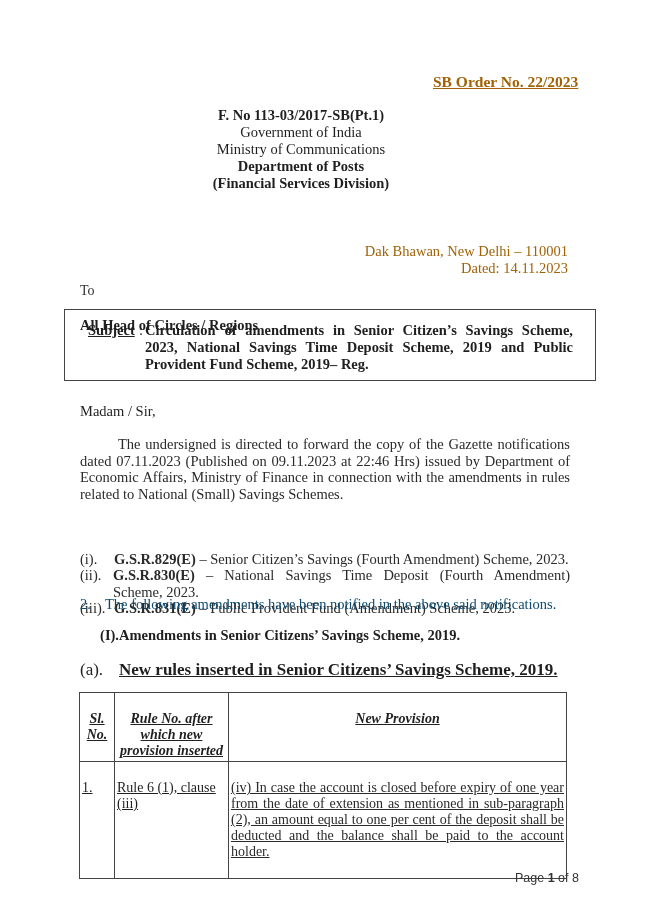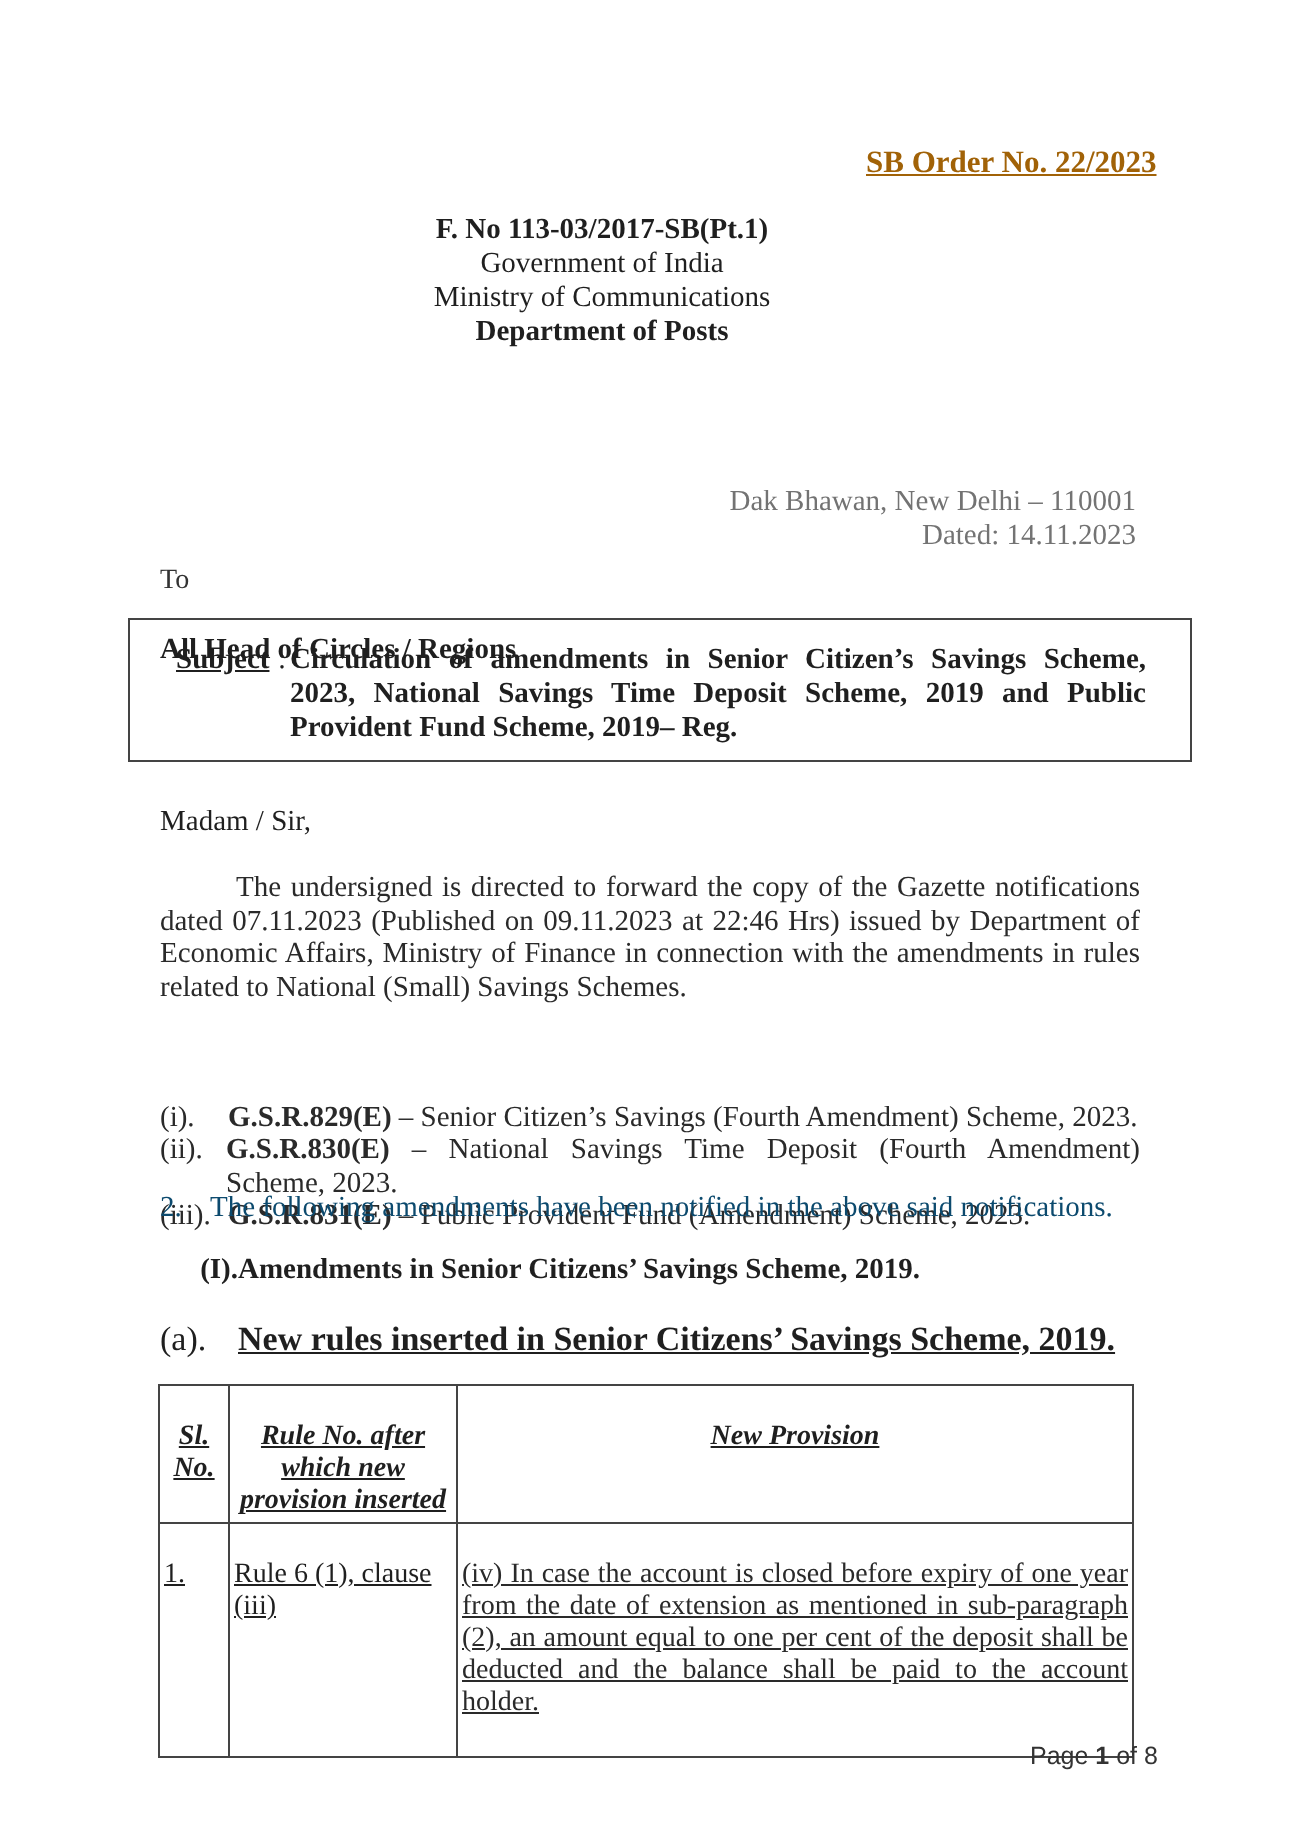--- a/index.html
+++ b/index.html
@@ -3,21 +3,21 @@
 <meta charset="utf-8">
 <style>
   html, body { margin:0; padding:0; background:#ffffff; }
   body { width:650px; height:915px; position:relative; overflow:hidden;
          font-family:"Liberation Serif", serif; color:#1f1f1f; }
   .abs { position:absolute; }
   .b { font-weight:bold; }
   .sb-order { left:433px; top:73px; font-size:15.5px; font-weight:bold; text-decoration:underline; color:#a16207; }
   .head { left:196px; width:210px; top:107px; text-align:center; font-size:14.5px; line-height:17px; }
   .head div { white-space:nowrap; }
-  .addr { right:82px; top:243px; text-align:right; font-size:14.5px; line-height:17px; color:#737373; }
+  .addr { right:82px; top:243px; text-align:right; font-size:14.5px; line-height:17px; color:#a16207; }
   .to { left:80px; top:283px; font-size:14px; color:#333; }
   .recipient { left:80px; top:317px; font-size:14.5px; font-weight:bold; }
   .subject-box { left:64px; top:309px; width:532px; height:72px; border:1.5px solid #444; box-sizing:border-box; }
   .subject-box .lbl { position:absolute; left:23px; top:12px; font-size:14.5px; font-weight:bold; text-decoration:underline; }
   .subject-box .txt { position:absolute; left:80px; top:12px; width:428px; font-size:14.5px; font-weight:bold; line-height:17px; text-align:justify; }
   .salutation { left:80px; top:403px; font-size:14.5px; }
   .para { left:80px; top:436px; width:490px; font-size:14.5px; line-height:16.5px; text-align:justify; text-indent:38px; color:#2a2a2a; }
   .gsr { left:80px; font-size:14.5px; line-height:16.5px; color:#2a2a2a; }
   .gsr .num { position:absolute; left:0; }
   .gsr .body { position:absolute; left:28px; width:460px; }
@@ -41,20 +41,21 @@
 </head>
 <body>
 
 <div class="abs sb-order">SB Order No. 22/2023</div>
 
 <div class="abs head">
   <div class="b">F. No 113-03/2017-SB(Pt.1)</div>
   <div>Government of India</div>
   <div>Ministry of Communications</div>
   <div class="b">Department of Posts</div>
+  <div class="b">(Financial Services Division)</div>
 </div>
 
 <div class="abs addr">
   <div>Dak Bhawan, New Delhi – 110001</div>
   <div>Dated: 14.11.2023</div>
 </div>
 
 <div class="abs to">To</div>
 <div class="abs recipient">All Head of Circles / Regions</div>
 

